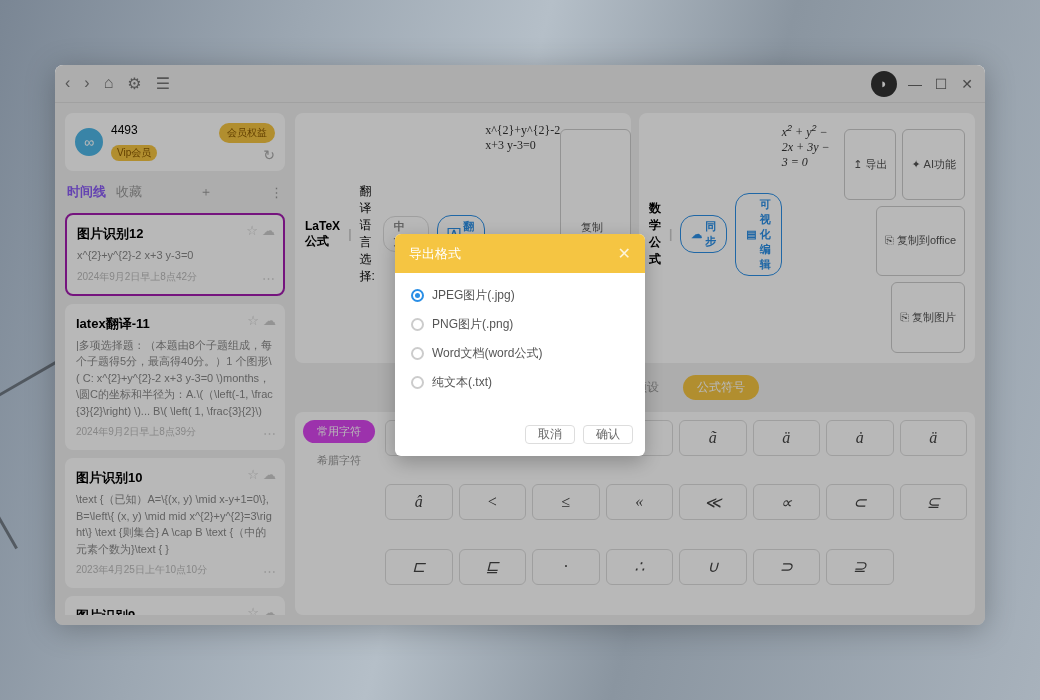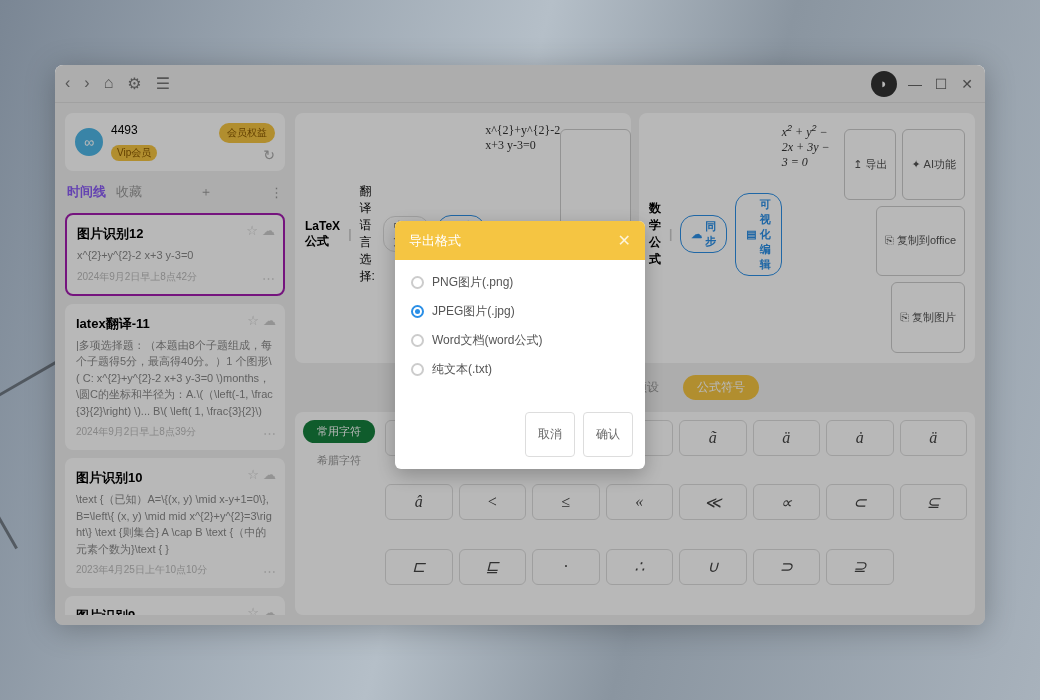--- a/index.html
+++ b/index.html
@@ -54,36 +54,36 @@
 .btn-row { display: flex; gap: 6px; flex-wrap: wrap; }
 .action-btn { border: 1px solid #ccc; background: #fff; border-radius: 6px; padding: 4px 8px; font-size: 11px; color: #555; cursor: pointer; display: inline-flex; align-items: center; gap: 3px; }
 
 .symbol-tabs { display: flex; justify-content: center; gap: 10px; padding: 4px; }
 .sym-tab { padding: 4px 14px; border-radius: 14px; font-size: 12px; color: #999; cursor: pointer; }
 .sym-tab.active { background: #f5c542; color: #fff; }
 
 .symbols-area { background: #fff; border-radius: 8px; padding: 8px; display: flex; gap: 10px; flex: 1; overflow: hidden; }
 .sym-cats { display: flex; flex-direction: column; gap: 6px; }
 .sym-cat { padding: 4px 14px; border-radius: 12px; font-size: 11px; color: #999; cursor: pointer; white-space: nowrap; }
-.sym-cat.active { background: #15803d; color: #fff; }
+.sym-cat.active { background: #d946ef; color: #fff; }
 .sym-grid { flex: 1; display: grid; grid-template-columns: repeat(8, 1fr); gap: 6px; overflow-y: auto; }
 .sym-cell { border: 1px solid #ddd; border-radius: 6px; height: 36px; display: flex; align-items: center; justify-content: center; font-size: 16px; font-style: italic; font-family: "Times New Roman", serif; cursor: pointer; color: #444; }
 
 
 .overlay { position: absolute; inset: 0; background: rgba(0,0,0,0.28); display: flex; align-items: center; justify-content: center; }
 .modal { width: 250px; background: #fff; border-radius: 6px; overflow: hidden; box-shadow: 0 6px 20px rgba(0,0,0,0.25); }
 .modal-header { background: #f5c542; color: #fff; padding: 10px 14px; font-size: 13px; display: flex; align-items: center; justify-content: space-between; }
 .modal-close { cursor: pointer; font-size: 16px; color: rgba(255,255,255,0.8); }
 .modal-body { padding: 14px 16px; }
 .radio-row { display: flex; align-items: center; gap: 8px; font-size: 12px; color: #555; margin-bottom: 12px; cursor: pointer; }
 .radio { width: 13px; height: 13px; border-radius: 50%; border: 2px solid #ccc; position: relative; flex-shrink: 0; }
 .radio.checked { border-color: #2b8fe6; }
 .radio.checked::after { content: ""; position: absolute; inset: 2px; border-radius: 50%; background: #2b8fe6; }
 .modal-footer { display: flex; justify-content: flex-end; gap: 8px; padding: 8px 12px 12px; }
-.modal-btn { border: 1px solid #ddd; background: #fff; border-radius: 4px; padding: 13px 12px; font-size: 12px; color: #666; cursor: pointer; }
+.modal-btn { border: 1px solid #ddd; background: #fff; border-radius: 4px; padding: 0 12px; font-size: 12px; color: #666; cursor: pointer; }
 
 .sep { color: #ccc; }
 </style>
 </head>
 <body>
 
 <div class="bg-photo"></div>
 
 <div class="window">
   <div class="titlebar">
@@ -245,26 +245,26 @@
   </div>
 
   <div class="overlay">
     <div class="modal">
       <div class="modal-header">
         <span>导出格式</span>
         <span class="modal-close">✕</span>
       </div>
       <div class="modal-body" id="modal-body">
           <div class="radio-row">
+            <span class="radio checked"></span>
+            <span>JPEG图片(.jpg)</span>
+          </div>
+          <div class="radio-row">
             <span class="radio"></span>
             <span>PNG图片(.png)</span>
-          </div>
-          <div class="radio-row">
-            <span class="radio checked"></span>
-            <span>JPEG图片(.jpg)</span>
           </div>
           <div class="radio-row">
             <span class="radio"></span>
             <span>Word文档(word公式)</span>
           </div>
           <div class="radio-row">
             <span class="radio"></span>
             <span>纯文本(.txt)</span>
           </div>
         </div>

